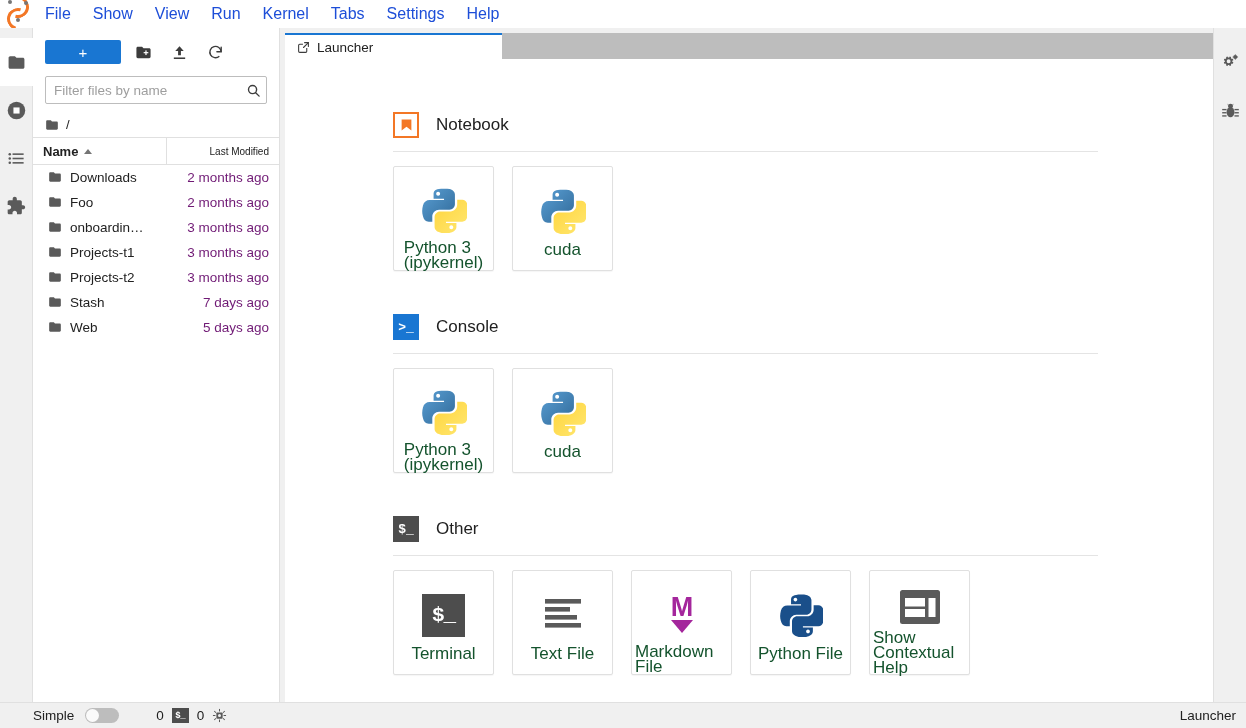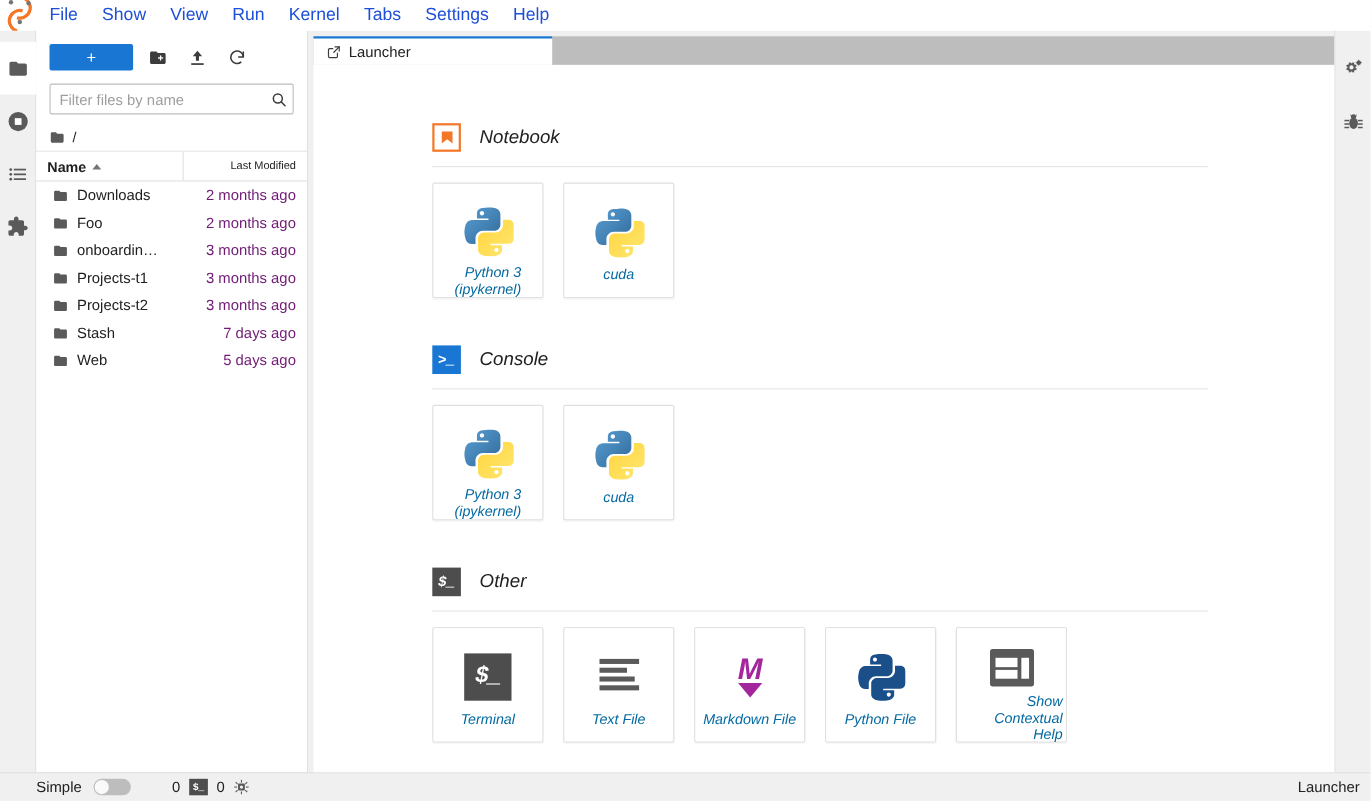--- a/index.html
+++ b/index.html
@@ -155,21 +155,21 @@
     border-left: 4.5px solid transparent;
     border-right: 4.5px solid transparent;
     border-bottom: 5px solid #757575;
   }
   .fb-list { flex: 1 1 auto; overflow: hidden; }
   .fb-row {
     display: flex; align-items: center; height: 25px;
     cursor: pointer;
   }
   .fb-row .r-name {
-    flex: 1 1 auto; display: flex; align-items: flex-end; gap: 8px;
+    flex: 1 1 auto; display: flex; align-items: flex-start; gap: 8px;
     padding-left: 15px; min-width: 0;
   }
   .fb-row .r-name .txt {
     font-size: 13.5px; color: #212121;
     white-space: nowrap; overflow: hidden; text-overflow: ellipsis;
   }
   .fb-row .r-mod {
     width: 108px; flex: 0 0 108px; text-align: right;
     padding-right: 10px;
     font-size: 13.5px; color: #701a75; white-space: nowrap;
@@ -196,21 +196,20 @@
     padding: 0 12px;
     cursor: pointer;
   }
   .tab .tab-lbl { font-size: 13.5px; color: #212121; }
 
   .launcher {
     flex: 1 1 auto; background: #ffffff;
     overflow: hidden;
     position: relative;
     padding: 0 0 0 0;
-    font-style: italic;
   }
   .launcher-inner { padding: 48px 0 0 108px; }
   .section { margin-bottom: 4px; }
   .sec-head {
     display: flex; align-items: center; gap: 17px;
     height: 36px;
   }
   .sec-title { font-size: 17px; color: #212121; }
   .sec-rule {
     width: 705px; height: 1px; background: #e4e4e4;
@@ -224,21 +223,21 @@
     display: flex; flex-direction: column;
     align-items: center; justify-content: flex-start;
     padding-top: 18px;
     cursor: pointer;
     box-shadow: 0 1px 1px rgba(0,0,0,0.04);
   }
   .card .c-ico {
     height: 52px; display: flex; align-items: center; justify-content: center;
   }
   .card .c-lbl {
-    font-size: 13px; color: #0369a1; text-align: right;
+    font-size: 17px; color: #14532d; text-align: left;
     line-height: 15px; padding: 5px 3px 0 3px;
   }
   .sec-gap { height: 34px; }
 
   
   .rightbar {
     width: 33px; flex: 0 0 33px;
     background: #f0f0f0;
     display: flex; flex-direction: column; align-items: center;
     padding-top: 10px;

